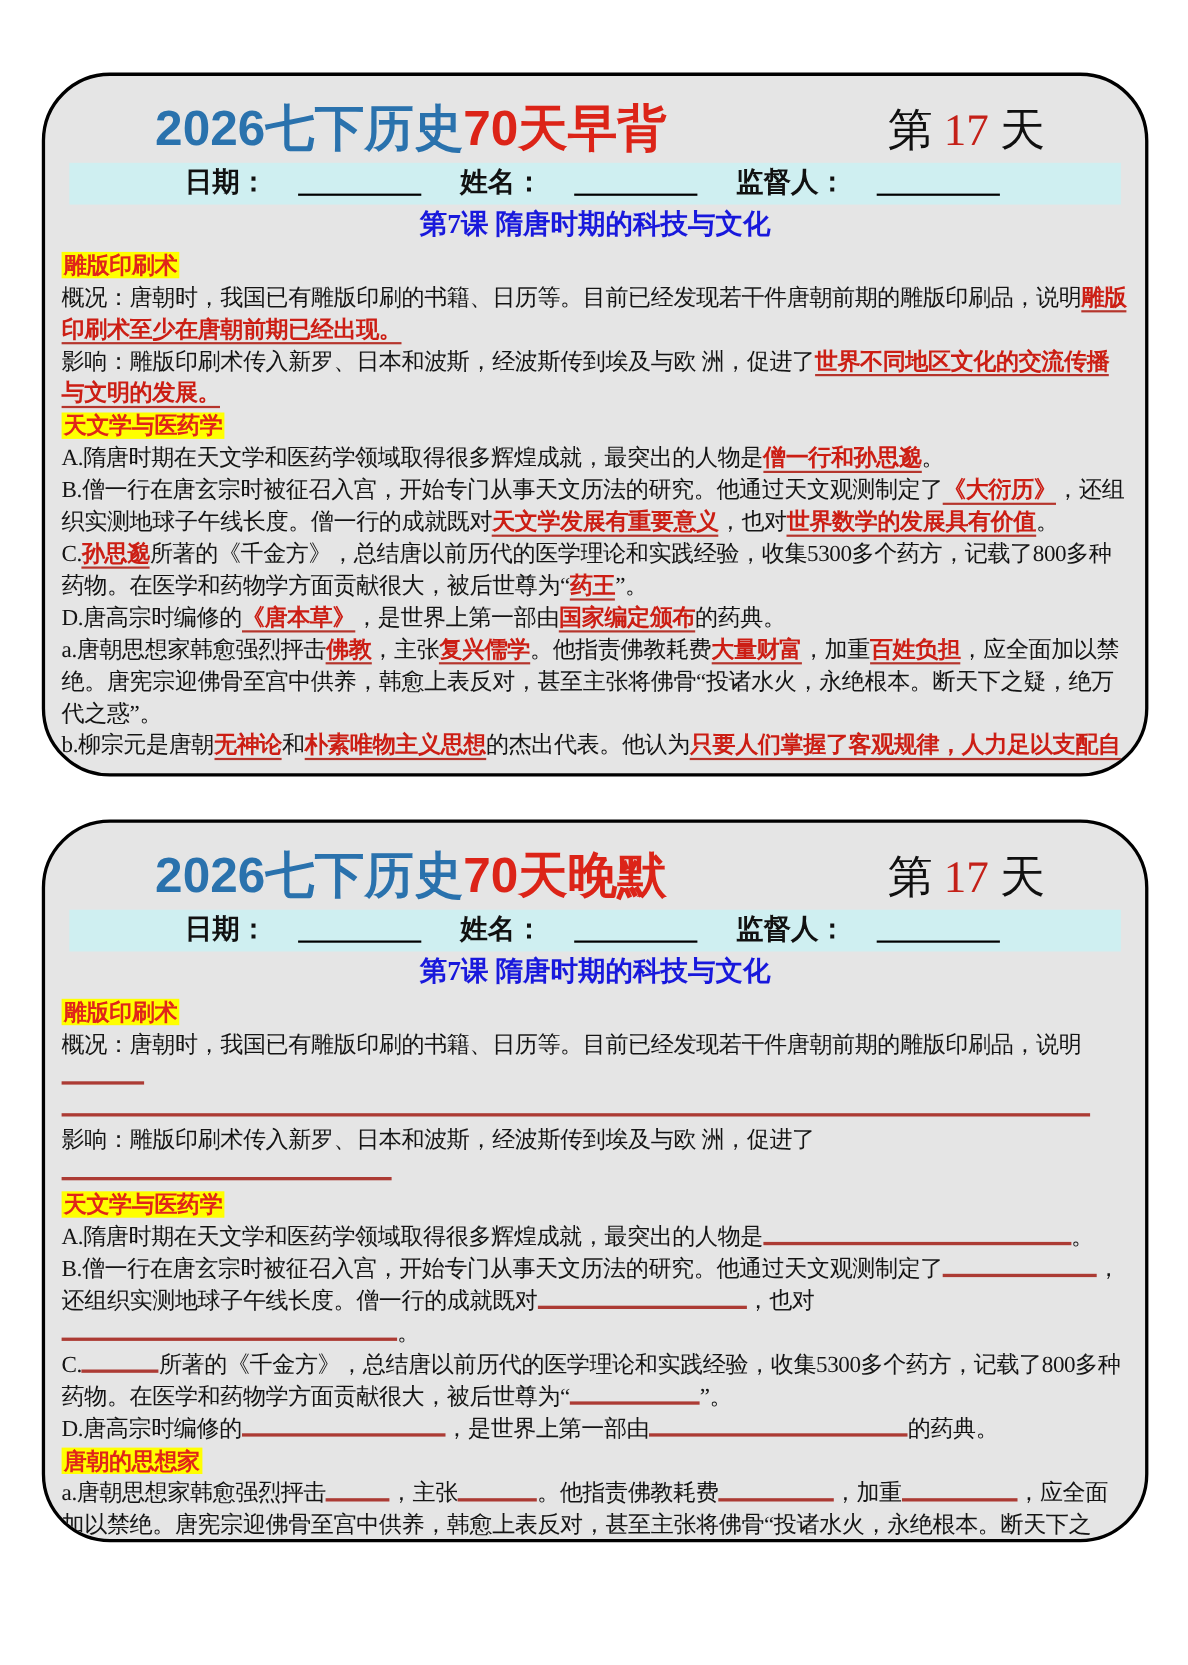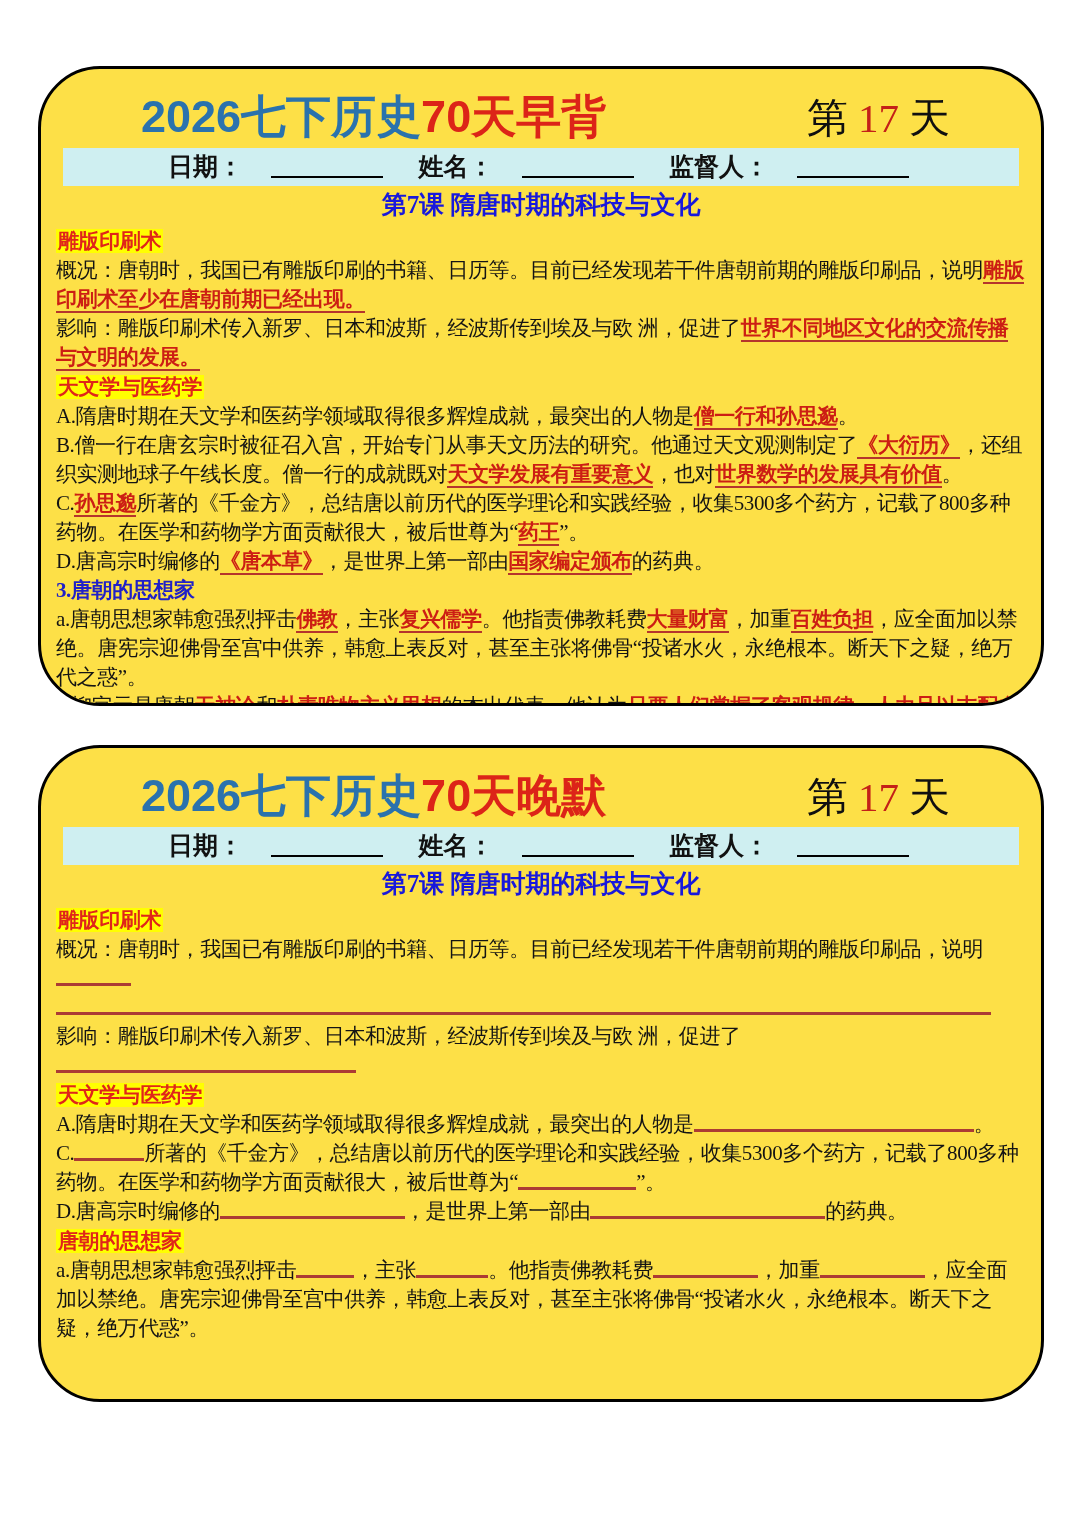--- a/index.html
+++ b/index.html
@@ -1,21 +1,21 @@
 <!DOCTYPE html>
 <html style="--title-blue: #2A72AD; --title-red: #DC2418; --day-red: #C42018; --bar-cyan: #CFEFF1; --subtitle-blue: #1818DC; --hl-yellow: #FFFF00; --hl-red: #E0251A; --heading-blue: #2020C8; --answer-red: #CC1E14; --underline-red: #B5352C; --blank-red: #AC3B34;"><head>
 <meta charset="utf-8">
 <style>
   html,body{margin:0;padding:0;}
   body{
     width:1080px;height:1514px;position:relative;background:#ffffff;
     font-family:"Liberation Serif","DejaVu Serif",serif;
   }
   .card{
-    position:absolute;left:38px;width:1006px;background:#fde047;
+    position:absolute;left:38px;width:1006px;background:#e5e5e5;
     border:3px solid #000;border-radius:62px;box-sizing:border-box;
     overflow:hidden;
   }
   #card-0{top:66px;height:640px;}
   #card-1{top:745px;height:657px;}
 
   .card-header{
     display:flex;justify-content:space-between;align-items:flex-end;
     padding:10px 86px 0 100px;height:60px;
   }
@@ -95,21 +95,20 @@
   <div class="subtitle">第7课 隋唐时期的科技与文化</div>
   <div class="card-body">
       <div class="line h-yellow"><span class="seg-highlight">雕版印刷术</span></div>
       <div class="line p"><span class="seg-plain">概况：唐朝时，我国已有雕版印刷的书籍、日历等。目前已经发现若干件唐朝前期的雕版印刷品，说明</span><span class="seg-answer">雕版印刷术至少在唐朝前期已经出现。</span></div>
       <div class="line p"><span class="seg-plain">影响：雕版印刷术传入新罗、日本和波斯，经波斯传到埃及与欧 洲，促进了</span><span class="seg-answer">世界不同地区文化的交流传播与文明的发展。</span></div>
       <div class="line h-yellow"><span class="seg-highlight">天文学与医药学</span></div>
       <div class="line p"><span class="seg-plain">A.隋唐时期在天文学和医药学领域取得很多辉煌成就，最突出的人物是</span><span class="seg-answer">僧一行和孙思邈</span><span class="seg-plain">。</span></div>
       <div class="line p"><span class="seg-plain">B.僧一行在唐玄宗时被征召入宫，开始专门从事天文历法的研究。他通过天文观测制定了</span><span class="seg-answer">《大衍历》</span><span class="seg-plain">，还组织实测地球子午线长度。僧一行的成就既对</span><span class="seg-answer">天文学发展有重要意义</span><span class="seg-plain">，也对</span><span class="seg-answer">世界数学的发展具有价值</span><span class="seg-plain">。</span></div>
       <div class="line p"><span class="seg-plain">C.</span><span class="seg-answer">孙思邈</span><span class="seg-plain">所著的《千金方》，总结唐以前历代的医学理论和实践经验，收集5300多个药方，记载了800多种药物。在医学和药物学方面贡献很大，被后世尊为“</span><span class="seg-answer">药王</span><span class="seg-plain">”。</span></div>
       <div class="line p"><span class="seg-plain">D.唐高宗时编修的</span><span class="seg-answer">《唐本草》</span><span class="seg-plain">，是世界上第一部由</span><span class="seg-answer">国家编定颁布</span><span class="seg-plain">的药典。</span></div>
-      <div class="line h-blue"><span class="seg-blueheading">3.唐朝的思想家</span></div>
       <div class="line p"><span class="seg-plain">a.唐朝思想家韩愈强烈抨击</span><span class="seg-answer">佛教</span><span class="seg-plain">，主张</span><span class="seg-answer">复兴儒学</span><span class="seg-plain">。他指责佛教耗费</span><span class="seg-answer">大量财富</span><span class="seg-plain">，加重</span><span class="seg-answer">百姓负担</span><span class="seg-plain">，应全面加以禁绝。唐宪宗迎佛骨至宫中供养，韩愈上表反对，甚至主张将佛骨“投诸水火，永绝根本。断天下之疑，绝万代之惑”。</span></div>
       <div class="line p"><span class="seg-plain">b.柳宗元是唐朝</span><span class="seg-answer">无神论</span><span class="seg-plain">和</span><span class="seg-answer">朴素唯物主义思想</span><span class="seg-plain">的杰出代表。他认为</span><span class="seg-answer">只要人们掌握了客观规律，人力足以支配自然。</span></div>
     </div>
 </div>
 
 <div class="card" id="card-1">
   <div class="card-header">
     <div class="card-title"><span class="t-blue">2026七下历史</span><span class="t-red">70天晚默</span></div>
     <div class="day"><span>第</span><span class="day-num">17</span><span>天</span></div>
   </div>
@@ -127,18 +126,19 @@
         <span class="field-line"></span>
       </div>
   </div>
   <div class="subtitle">第7课 隋唐时期的科技与文化</div>
   <div class="card-body">
       <div class="line h-yellow"><span class="seg-highlight">雕版印刷术</span></div>
       <div class="line p"><span class="seg-plain">概况：唐朝时，我国已有雕版印刷的书籍、日历等。目前已经发现若干件唐朝前期的雕版印刷品，说明</span><span class="seg-blank" style="width: 75px;"></span><span class="seg-blank" style="width: 935px;"></span></div>
       <div class="line p"><span class="seg-plain">影响：雕版印刷术传入新罗、日本和波斯，经波斯传到埃及与欧 洲，促进了</span><span class="seg-blank" style="width: 300px;"></span></div>
       <div class="line h-yellow"><span class="seg-highlight">天文学与医药学</span></div>
       <div class="line p"><span class="seg-plain">A.隋唐时期在天文学和医药学领域取得很多辉煌成就，最突出的人物是</span><span class="seg-blank" style="width: 280px;"></span><span class="seg-plain">。</span></div>
+      <div class="line p"><span class="seg-plain">B.僧一行在唐玄宗时被征召入宫，开始专门从事天文历法的研究。他通过天文观测制定了</span><span class="seg-blank" style="width: 140px;"></span><span class="seg-plain">，还组织实测地球子午线长度。僧一行的成就既对</span><span class="seg-blank" style="width: 190px;"></span><span class="seg-plain">，也对</span><span class="seg-blank" style="width: 305px;"></span><span class="seg-plain">。</span></div>
       <div class="line p"><span class="seg-plain">C.</span><span class="seg-blank" style="width: 70px;"></span><span class="seg-plain">所著的《千金方》，总结唐以前历代的医学理论和实践经验，收集5300多个药方，记载了800多种药物。在医学和药物学方面贡献很大，被后世尊为“</span><span class="seg-blank" style="width: 118px;"></span><span class="seg-plain">”。</span></div>
       <div class="line p"><span class="seg-plain">D.唐高宗时编修的</span><span class="seg-blank" style="width: 185px;"></span><span class="seg-plain">，是世界上第一部由</span><span class="seg-blank" style="width: 235px;"></span><span class="seg-plain">的药典。</span></div>
       <div class="line h-yellow"><span class="seg-highlight">唐朝的思想家</span></div>
       <div class="line p"><span class="seg-plain">a.唐朝思想家韩愈强烈抨击</span><span class="seg-blank" style="width: 58px;"></span><span class="seg-plain">，主张</span><span class="seg-blank" style="width: 72px;"></span><span class="seg-plain">。他指责佛教耗费</span><span class="seg-blank" style="width: 105px;"></span><span class="seg-plain">，加重</span><span class="seg-blank" style="width: 105px;"></span><span class="seg-plain">，应全面加以禁绝。唐宪宗迎佛骨至宫中供养，韩愈上表反对，甚至主张将佛骨“投诸水火，永绝根本。断天下之疑，绝万代惑”。</span></div>
     </div>
 </div>
 
 </body></html>

